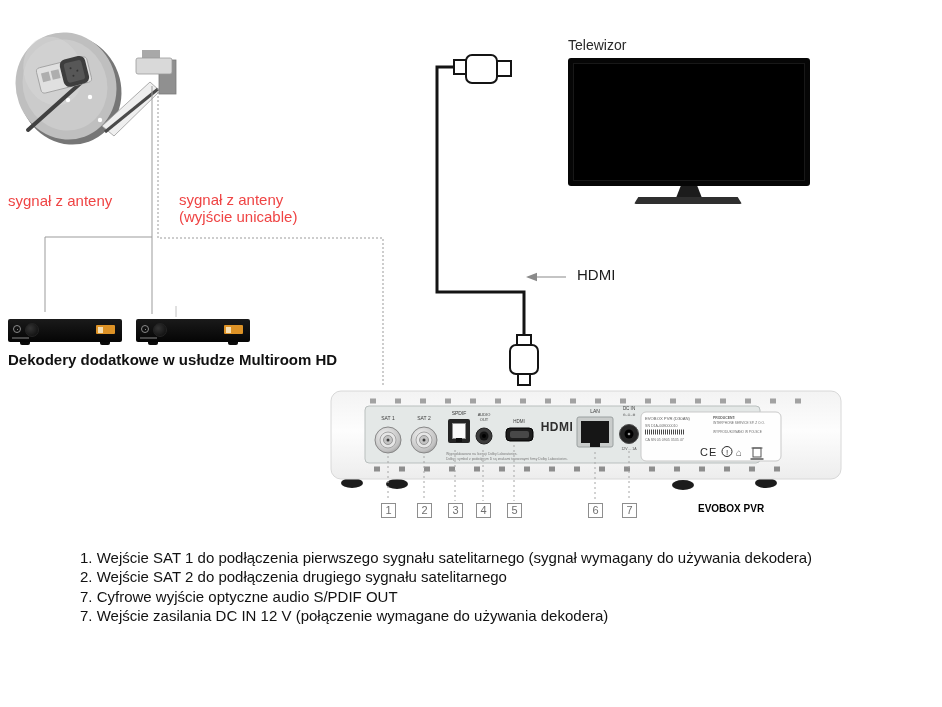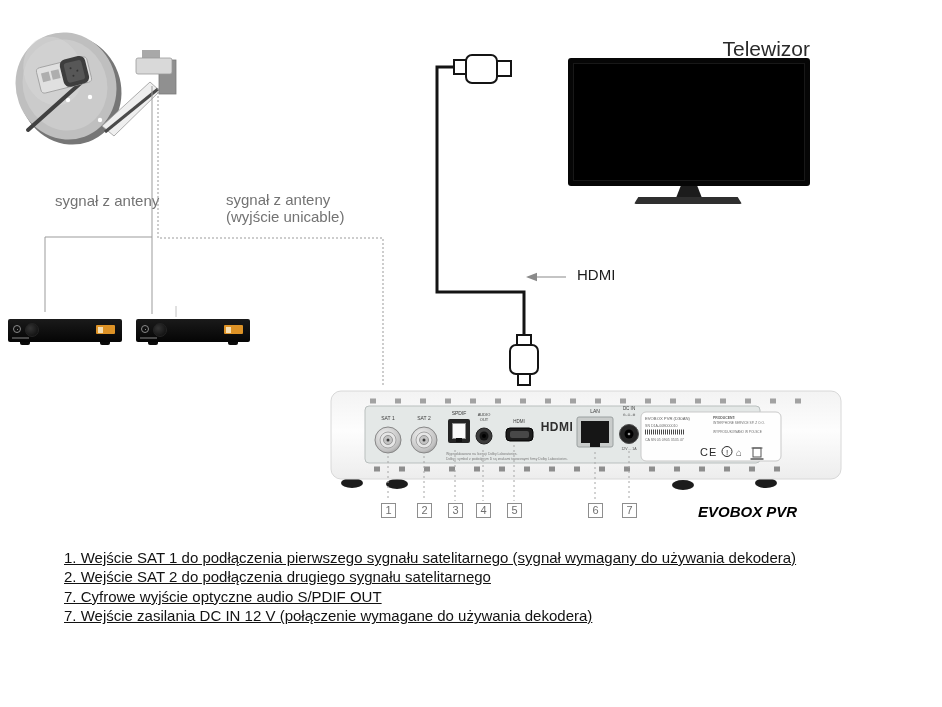--- a/index.html
+++ b/index.html
@@ -1,40 +1,40 @@
 <!DOCTYPE html>
 <html><head>
 <meta charset="utf-8">
 <style>
   html,body{margin:0;padding:0;background:#fff;}
   #canvas{position:relative;width:942px;height:707px;background:#fff;overflow:hidden;
           font-family:"Liberation Sans",sans-serif;color:#111;}
   #canvas *{box-sizing:border-box;}
   .abs{position:absolute;}
   svg text{font-family:"Liberation Sans",sans-serif;}
-  .sig-label{font-size:15px;line-height:17px;color:#737373;margin-left:47px;}
-  .tv-label{font-size:21px;color:#2a2a2a;text-align:right;}
+  .sig-label{font-size:15px;line-height:17px;color:#ef4444;}
+  .tv-label{font-size:14px;color:#2a2a2a;text-align:left;}
   .hdmi-label{font-size:15px;color:#1c1c1c;}
   .tv{background:#060606;border-radius:3px;}
   .tv-screen{position:absolute;inset:5px;background:#000;border:1px solid #181818;}
   .tv-neck{background:#1c1c1c;clip-path:polygon(18% 0,82% 0,100% 100%,0 100%);}
   .tv-base{background:#2f2f2f;clip-path:polygon(4% 0,96% 0,100% 100%,0 100%);border-radius:2px;}
   .decoder{width:114px;height:23px;background:linear-gradient(#1a1a1a,#050505);border-radius:2px;}
   .d-ring{position:absolute;left:5px;top:6px;width:8px;height:8px;border:1px solid #8a8a8a;border-radius:50%;}
   .d-ring::after{content:"";position:absolute;left:2.5px;top:2.5px;width:1.5px;height:1.5px;background:#aaa;border-radius:50%;}
   .d-knob{position:absolute;left:17px;top:3.5px;width:14px;height:14px;border-radius:50%;
           background:radial-gradient(circle at 35% 35%,#343434,#090909);border:1px solid #232323;}
   .d-card{position:absolute;right:7px;top:6px;width:19px;height:9px;background:#dd9226;border-radius:1px;}
   .d-card::before{content:"";position:absolute;left:1.5px;top:1.5px;width:5px;height:6px;background:#f6e0b4;}
   .d-logo{position:absolute;left:4px;bottom:3px;width:17px;height:2.5px;background:#474747;}
   .d-foot{position:absolute;bottom:-3px;width:10px;height:3px;background:#0a0a0a;border-radius:0 0 2px 2px;}
   .decoders-caption{font-size:15px;font-weight:bold;color:#111;}
   .callout{width:15px;height:15px;border:1px solid #8e8e8e;background:#fff;color:#6f6f6f;
            font-size:11px;line-height:13px;text-align:center;}
-  .device-caption{font-size:15px;font-weight:bold;color:#000;font-style:italic;}
+  .device-caption{font-size:10px;font-weight:bold;color:#000;}
   .ports-list{font-size:15px;line-height:19.4px;color:#121212;white-space:nowrap;}
   .overlay{pointer-events:none;}
 </style>
 </head>
 <body>
 
 <div id="canvas">
 
   <svg class="abs" style="left:2px;top:20px;" width="210" height="170" viewBox="0 0 210 170">
     <ellipse cx="68" cy="70" rx="51" ry="55" fill="#767676" transform="rotate(-20 68 70)"></ellipse>
@@ -88,20 +88,21 @@
     <div class="d-foot" style="left:92px;"></div>
   </div>
   <div class="abs decoder" style="left:136px;top:319px;">
     <div class="d-ring"></div>
     <div class="d-knob"></div>
     <div class="d-card"></div>
     <div class="d-logo"></div>
     <div class="d-foot" style="left:12px;"></div>
     <div class="d-foot" style="left:92px;"></div>
   </div>
+  <div class="abs decoders-caption" style="left:8px;top:351px;">Dekodery dodatkowe w usłudze Multiroom HD</div>
 
   <svg class="abs" style="left:328px;top:388px;" width="517" height="118" viewBox="0 0 517 118">
     <defs>
       <linearGradient id="caseGrad" x1="0" y1="0" x2="0" y2="1">
         <stop offset="0" stop-color="#f3f3f3"></stop>
           <stop offset="0.45" stop-color="#fdfdfd"></stop>
           <stop offset="1" stop-color="#ededed"></stop>
       </linearGradient>
       <radialGradient id="metalGrad" cx="0.4" cy="0.35" r="0.8">
         <stop offset="0" stop-color="#f4f4f4"></stop>
@@ -200,21 +201,21 @@
   <div class="abs callout" style="left:381px;top:503px;">1</div>
   <div class="abs callout" style="left:417px;top:503px;">2</div>
   <div class="abs callout" style="left:448px;top:503px;">3</div>
   <div class="abs callout" style="left:476px;top:503px;">4</div>
   <div class="abs callout" style="left:507px;top:503px;">5</div>
   <div class="abs callout" style="left:588px;top:503px;">6</div>
   <div class="abs callout" style="left:622px;top:503px;">7</div>
 
   <div class="abs device-caption" style="left:698px;top:503px;">EVOBOX PVR</div>
 
-  <div class="abs ports-list" style="left:64px;top:548px;text-decoration:underline;">
+  <div class="abs ports-list" style="left:80px;top:548px;">
     <div>1. Wejście SAT 1 do podłączenia pierwszego sygnału satelitarnego (sygnał wymagany do używania dekodera)</div>
     <div>2. Wejście SAT 2 do podłączenia drugiego sygnału satelitarnego</div>
     <div>7. Cyfrowe wyjście optyczne audio S/PDIF OUT</div>
     <div>7. Wejście zasilania DC IN 12 V (połączenie wymagane do używania dekodera)</div>
   </div>
 
   <svg class="abs overlay" style="left:0;top:0;" width="942" height="707" viewBox="0 0 942 707">
 
     <path d="M152,86 L152,314" stroke="#9b9b9b" fill="none"></path>
     <path d="M152,237 L45,237 L45,312" stroke="#9b9b9b" fill="none"></path>

